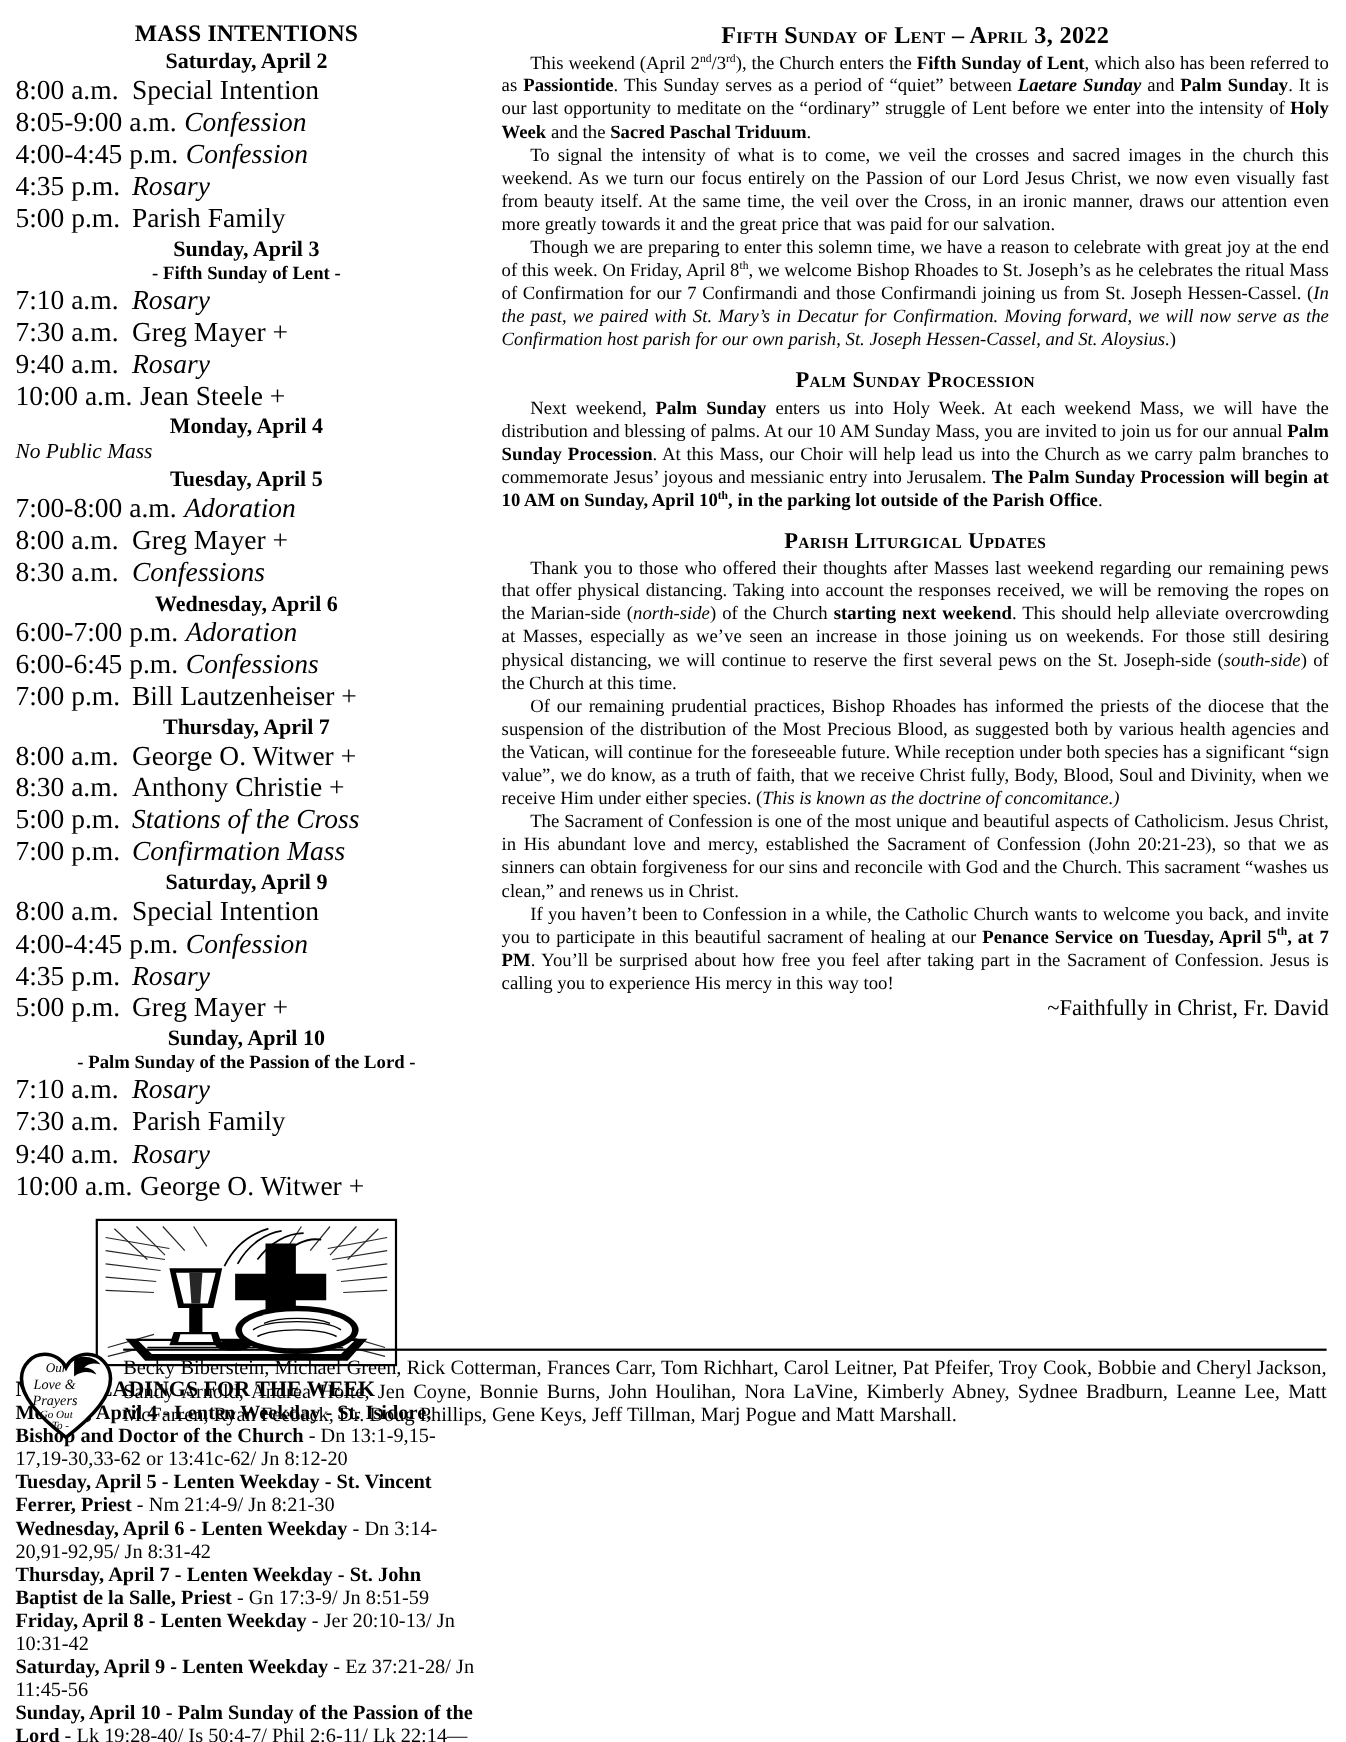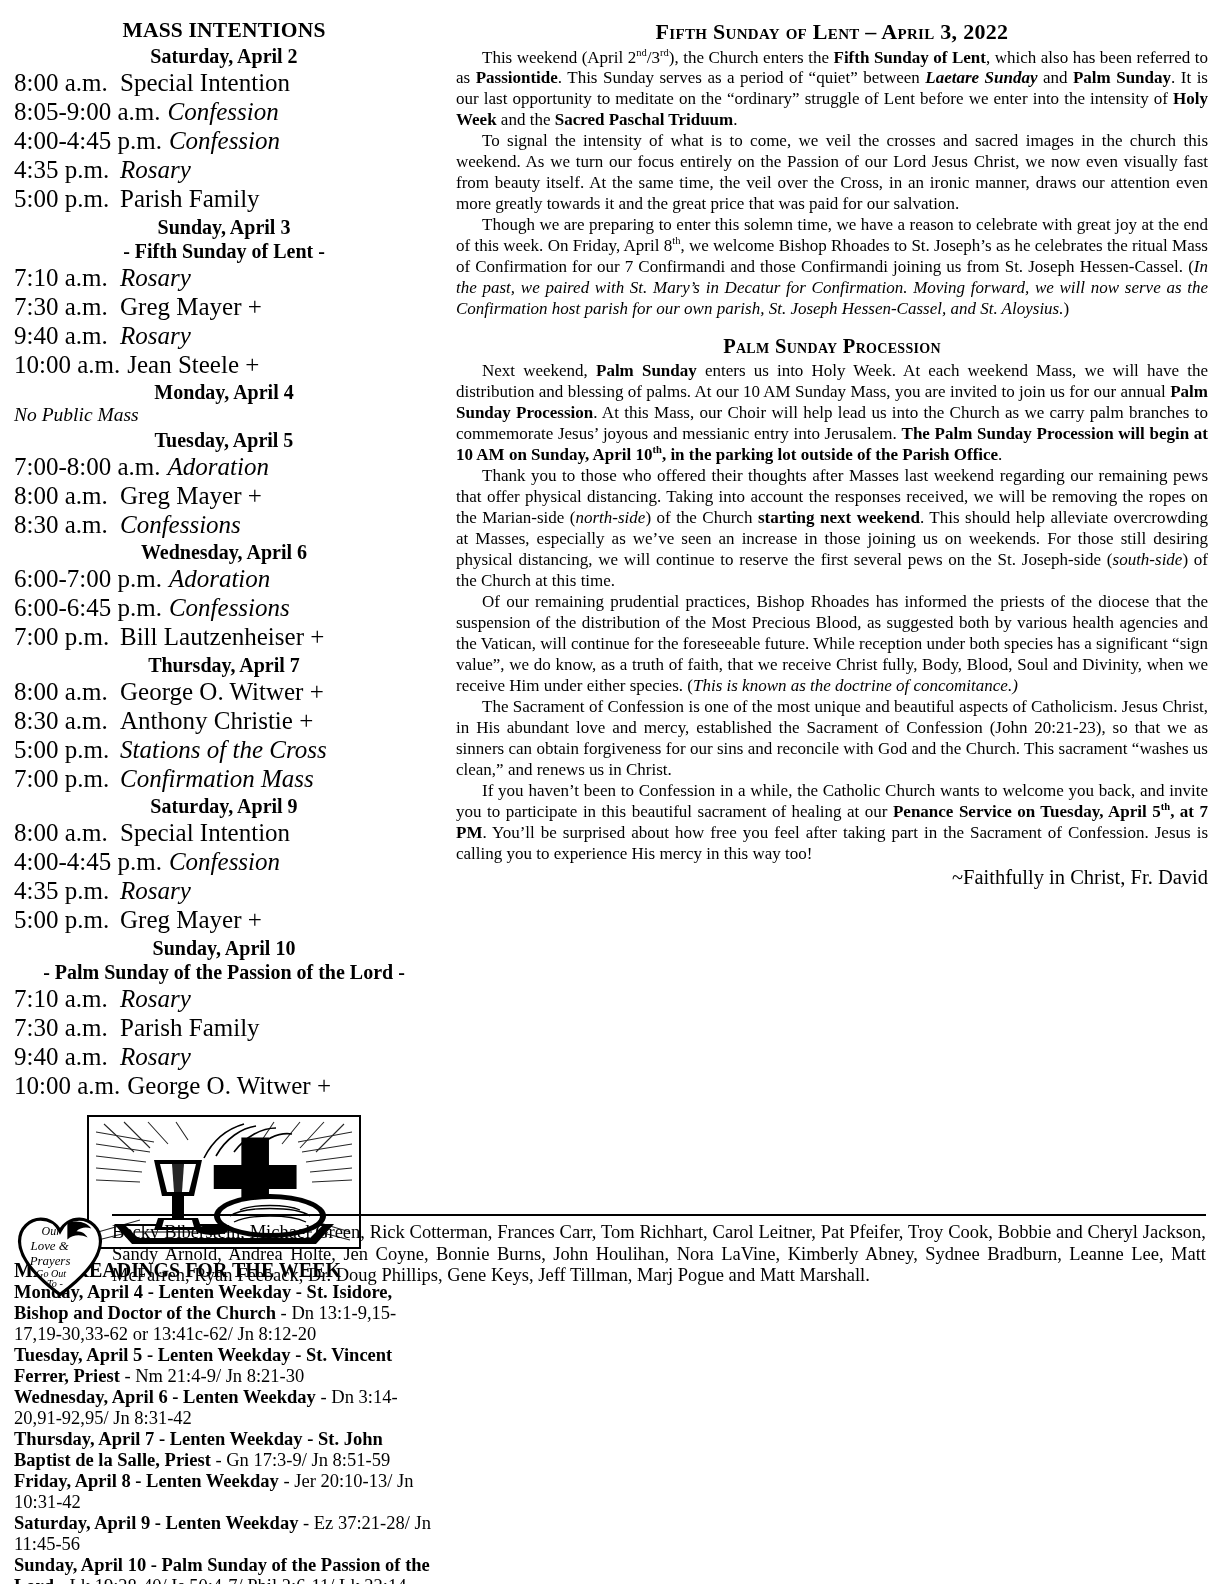--- a/index.html
+++ b/index.html
@@ -50,21 +50,21 @@
   .day-heading {
     text-align: center;
     font-weight: bold;
     font-size: 20px;
     line-height: 1.2;
     margin-top: 1px;
   }
   .day-sub {
     text-align: center;
     font-weight: bold;
-    font-size: 20px;
+    font-size: 17px;
     line-height: 1.2;
   }
   .sched-row {
     font-size: 25px;
     line-height: 1.165;
     white-space: nowrap;
     display: flex;
   }
   .sched-time {
     display: inline-block;
@@ -147,21 +147,21 @@
   sup {
     font-size: 0.62em;
     vertical-align: super;
     line-height: 0;
   }
 
   
   .footer {
     position: absolute;
     left: 0;
-    bottom: 12px;
+    bottom: 0;
     width: 1224px;
     box-sizing: border-box;
     padding: 0 18px 14px 14px;
     display: flex;
     align-items: flex-start;
   }
   .footer-logo {
     flex: 0 0 auto;
     width: 92px;
     height: 92px;
@@ -387,20 +387,21 @@
     <div class="col-right">
 
       <div class="sc-title">Fifth Sunday of Lent – April 3, 2022</div>
 
       <div id="article-body">
           <p class="body-p">This weekend (April 2<sup>nd</sup>/3<sup>rd</sup>), the Church enters the <b>Fifth Sunday of Lent</b>, which also has been referred to as <b>Passiontide</b>. This Sunday serves as a period of “quiet” between <b><i>Laetare Sunday</i></b> and <b>Palm Sunday</b>. It is our last opportunity to meditate on the “ordinary” struggle of Lent before we enter into the intensity of <b>Holy Week</b> and the <b>Sacred Paschal Triduum</b>.</p>
           <p class="body-p">To signal the intensity of what is to come, we veil the crosses and sacred images in the church this weekend. As we turn our focus entirely on the Passion of our Lord Jesus Christ, we now even visually fast from beauty itself. At the same time, the veil over the Cross, in an ironic manner, draws our attention even more greatly towards it and the great price that was paid for our salvation.</p>
           <p class="body-p">Though we are preparing to enter this solemn time, we have a reason to celebrate with great joy at the end of this week. On Friday, April 8<sup>th</sup>, we welcome Bishop Rhoades to St. Joseph’s as he celebrates the ritual Mass of Confirmation for our 7 Confirmandi and those Confirmandi joining us from St. Joseph Hessen-Cassel. (<i>In the past, we paired with St. Mary’s in Decatur for Confirmation. Moving forward, we will now serve as the Confirmation host parish for our own parish, St. Joseph Hessen-Cassel, and St. Aloysius.</i>)</p>
           <div class="sec-title">Palm Sunday Procession</div>
           <p class="body-p">Next weekend, <b>Palm Sunday</b> enters us into Holy Week. At each weekend Mass, we will have the distribution and blessing of palms. At our 10 AM Sunday Mass, you are invited to join us for our annual <b>Palm Sunday Procession</b>. At this Mass, our Choir will help lead us into the Church as we carry palm branches to commemorate Jesus’ joyous and messianic entry into Jerusalem. <b>The Palm Sunday Procession will begin at 10 AM on Sunday, April 10<sup>th</sup>, in the parking lot outside of the Parish Office</b>.</p>
+          <div class="sec-title">Parish Liturgical Updates</div>
           <p class="body-p">Thank you to those who offered their thoughts after Masses last weekend regarding our remaining pews that offer physical distancing. Taking into account the responses received, we will be removing the ropes on the Marian-side (<i>north-side</i>) of the Church <b>starting next weekend</b>. This should help alleviate overcrowding at Masses, especially as we’ve seen an increase in those joining us on weekends. For those still desiring physical distancing, we will continue to reserve the first several pews on the St. Joseph-side (<i>south-side</i>) of the Church at this time.</p>
           <p class="body-p">Of our remaining prudential practices, Bishop Rhoades has informed the priests of the diocese that the suspension of the distribution of the Most Precious Blood, as suggested both by various health agencies and the Vatican, will continue for the foreseeable future. While reception under both species has a significant “sign value”, we do know, as a truth of faith, that we receive Christ fully, Body, Blood, Soul and Divinity, when we receive Him under either species. (<i>This is known as the doctrine of concomitance.)</i></p>
           <p class="body-p">The Sacrament of Confession is one of the most unique and beautiful aspects of Catholicism. Jesus Christ, in His abundant love and mercy, established the Sacrament of Confession (John 20:21-23), so that we as sinners can obtain forgiveness for our sins and reconcile with God and the Church. This sacrament “washes us clean,” and renews us in Christ.</p>
           <p class="body-p">If you haven’t been to Confession in a while, the Catholic Church wants to welcome you back, and invite you to participate in this beautiful sacrament of healing at our <b>Penance Service on Tuesday, April 5<sup>th</sup>, at 7 PM</b>. You’ll be surprised about how free you feel after taking part in the Sacrament of Confession. Jesus is calling you to experience His mercy in this way too!</p>
         </div>
 
       <p class="signoff">~Faithfully in Christ, Fr. David</p>
 
     </div>
 

